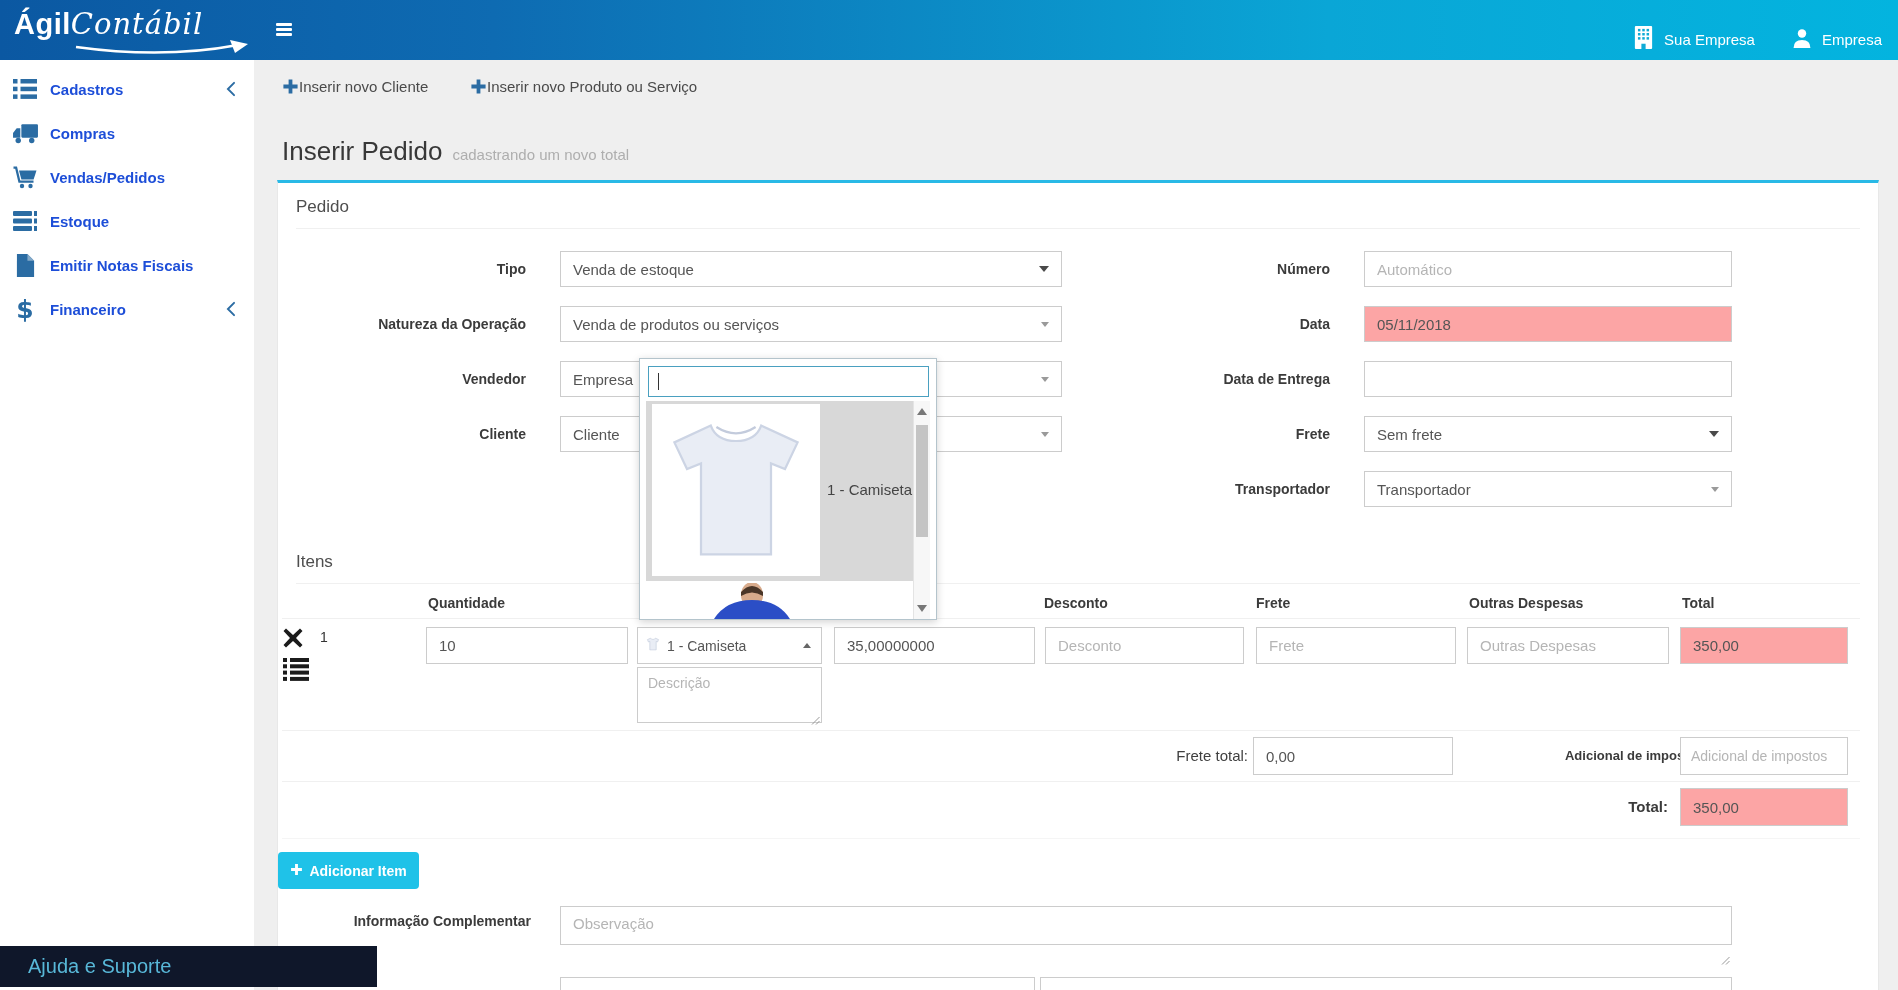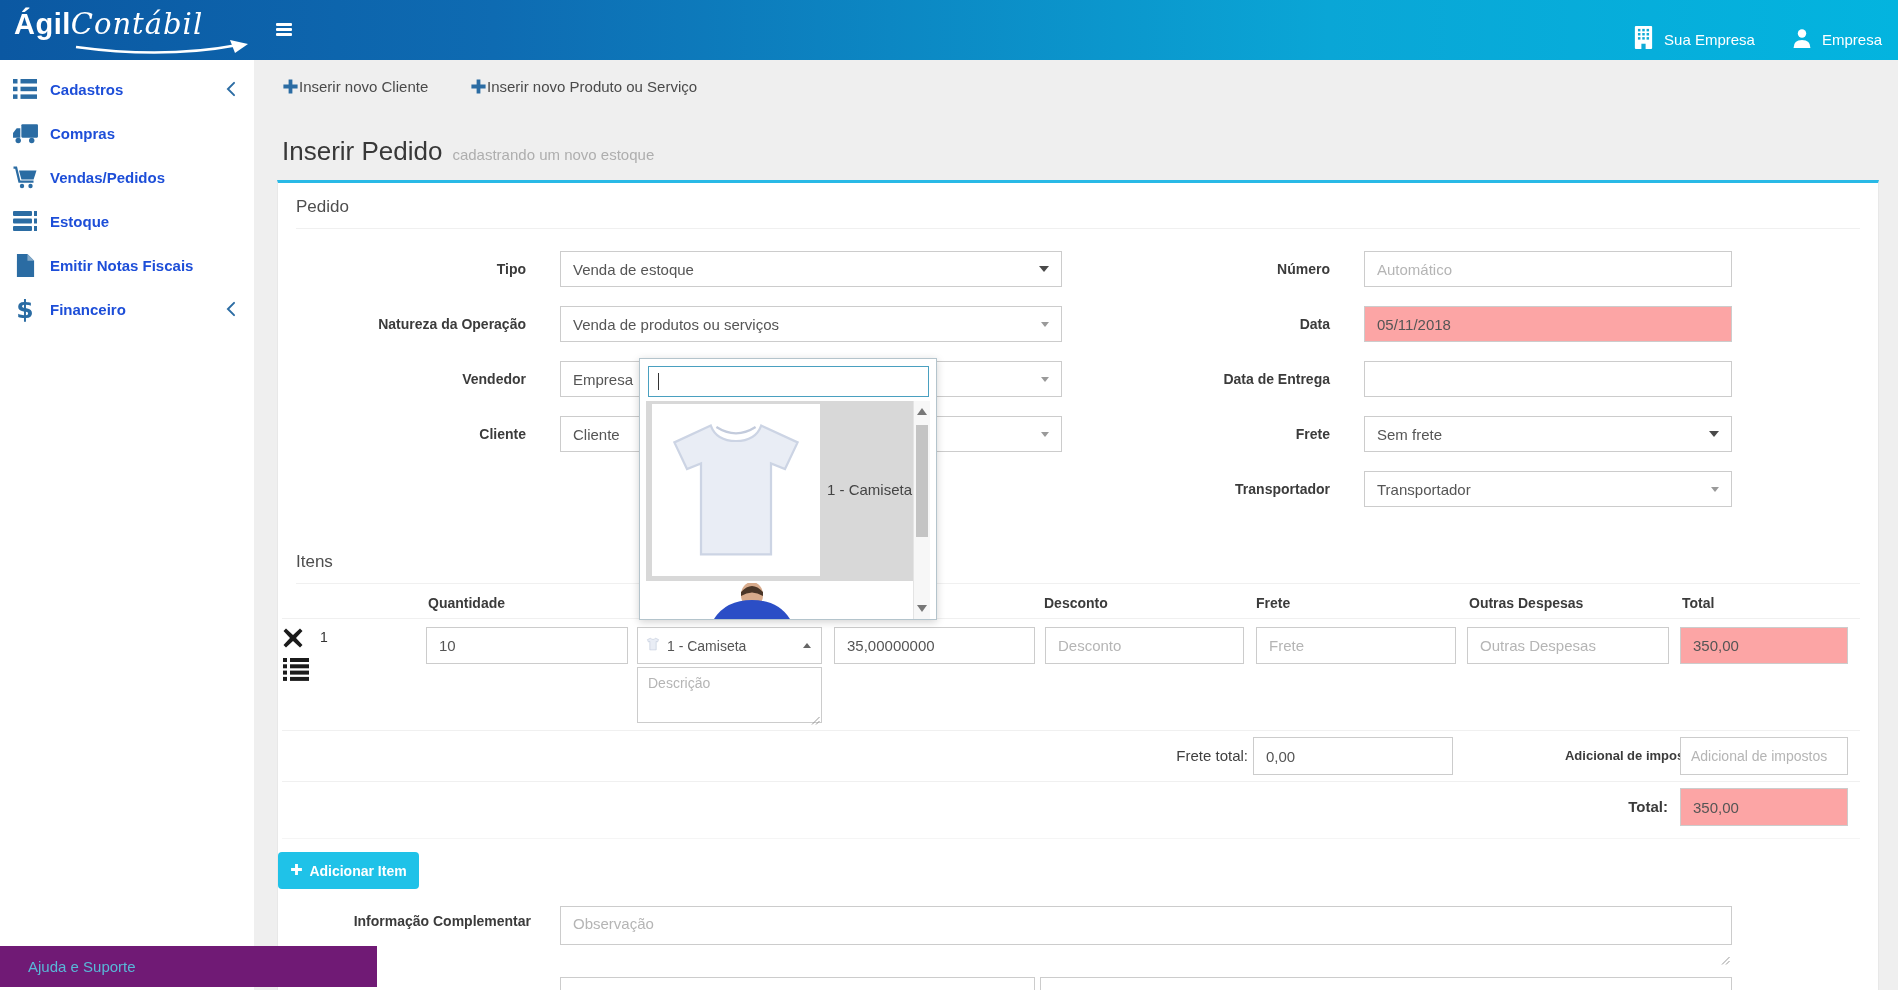--- a/index.html
+++ b/index.html
@@ -19,22 +19,22 @@
   .tb-link { display:flex; align-items:center; gap:9px; color:#fff; font-size:15px; cursor:pointer;margin-top:20px; }
 
   
   .sidebar { position:absolute; left:0; top:58px; width:254px; height:932px; background:#fff; z-index:5; }
   .side-item { position:relative; height:44px; display:flex; align-items:center; padding-left:11px; cursor:pointer; }
   .side-item:first-child { margin-top:9px; }
   .side-ico { width:28px; height:26px; margin-right:11px; display:flex; align-items:center; justify-content:center; }
   .side-lab { font-size:15px; font-weight:700; color:#1d4ed8; }
   .side-chev { position:absolute; right:16px; top:13px; }
   .dollar { font-size:25px; font-weight:700; color:#2b6ca3; font-family:"DejaVu Sans",sans-serif; }
-  .helpbar { position:absolute; left:0; top:946px; width:377px; height:41px; background:#701a75; z-index:40;
-             display:flex; align-items:center; padding-left:28px; color:#58b8d8; font-size:15px; cursor:pointer; }
+  .helpbar { position:absolute; left:0; top:946px; width:377px; height:41px; background:#0f172a; z-index:40;
+             display:flex; align-items:center; padding-left:28px; color:#58b8d8; font-size:20px; cursor:pointer; }
 
   
   .qa { position:absolute; top:78px; display:flex; align-items:flex-start; font-size:15px; color:#4a4a4a; cursor:pointer; }
   .qa1 { left:282px; } .qa2 { left:470px; }
   .titlebox { position:absolute; left:282px; top:136px; display:flex; align-items:baseline; gap:10px; }
   .h1 { font-size:26px; font-weight:400; color:#383838; }
   .h1sub { font-size:15px; color:#aeaeae; }
 
   
   .panel { position:absolute; left:277px; top:180px; width:1602px; height:812px; background:#fff;
@@ -222,21 +222,21 @@
   <span>
     <svg width="17" height="17" viewBox="0 0 18 18">
         <path d="M7 1.5 H11 V7 H16.5 V11 H11 V16.5 H7 V11 H1.5 V7 H7 Z" fill="#2b6ca3"></path>
       </svg>
   </span>
   <span>Inserir novo Produto ou Serviço</span>
 </div>
 
 <div class="titlebox">
   <span class="h1">Inserir Pedido</span>
-  <span class="h1sub">cadastrando um novo estoque</span>
+  <span class="h1sub">cadastrando um novo total</span>
 </div>
 
 <div class="panel"></div>
 
 <div class="sec-title" style="left:296px;top:197px;">Pedido</div>
 <div class="hline" style="left:296px;top:228px;width:1564px;"></div>
 
 <div class="lbl" style="left:296px;top:260px;">Tipo</div>
 <div class="fld fsel" style="left:560px;top:251px;width:502px;">
   <span>Venda de estoque</span>

